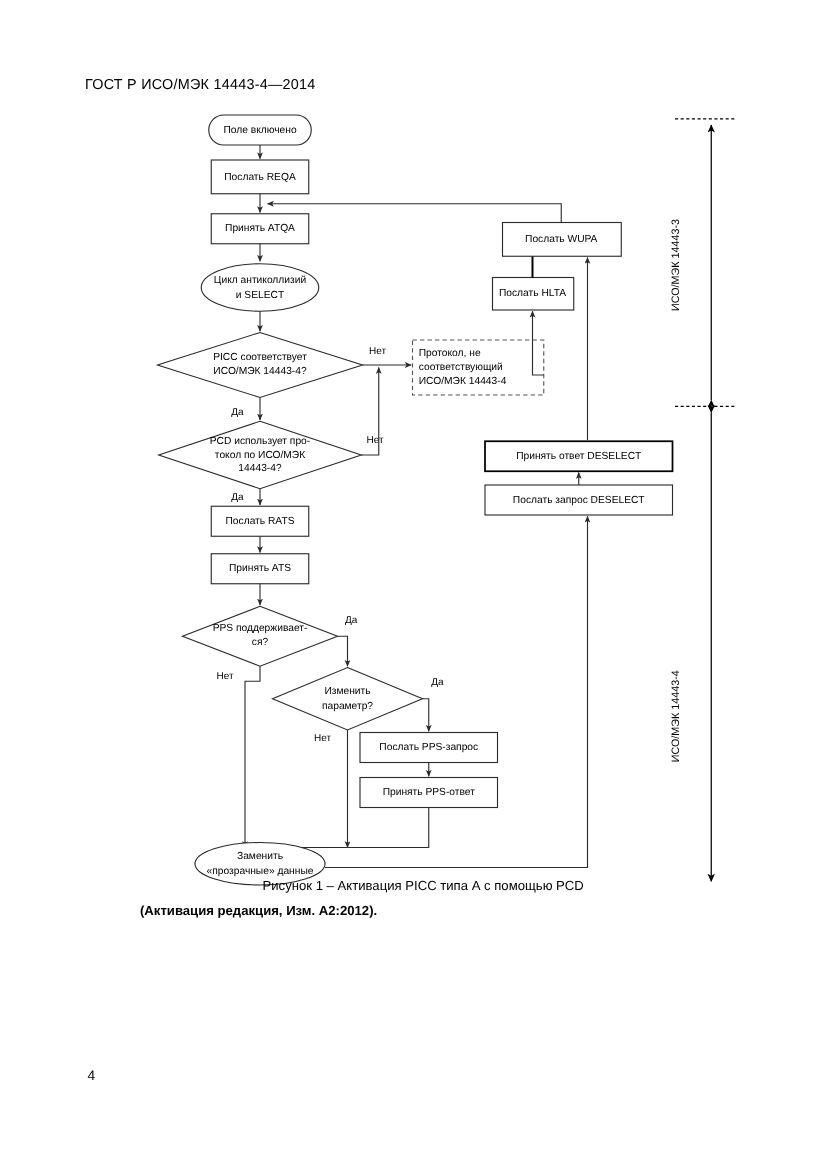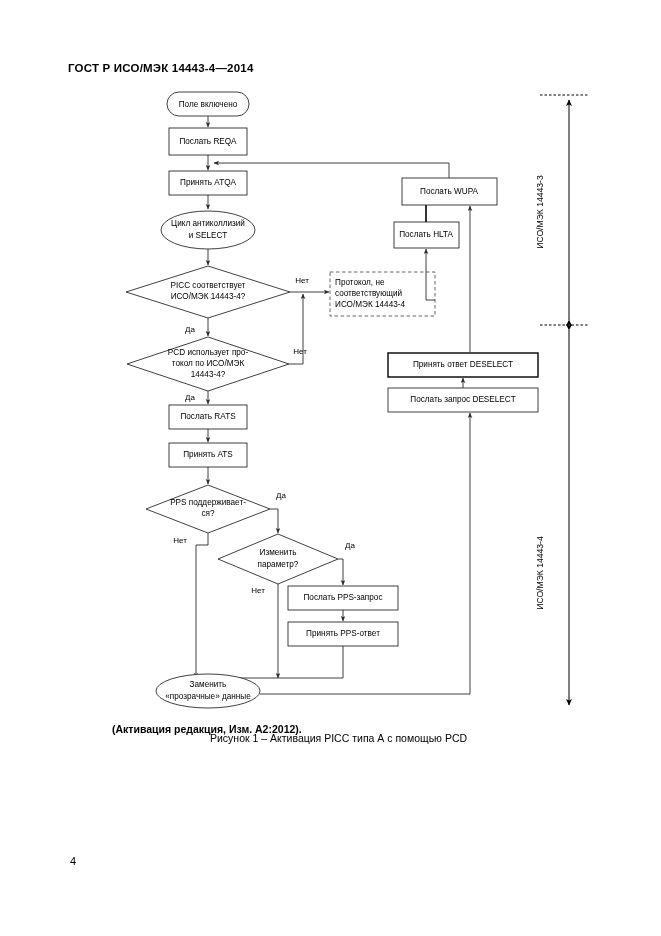--- a/index.html
+++ b/index.html
@@ -19,42 +19,42 @@
     position: absolute;
     left: 0; top: 0;
     width: 661px;
     height: 936px;
   }
   #doc-header {
     position: absolute;
     left: 68px;
     top: 62px;
     font-size: 11.5px;
-    font-weight: bold;
+    font-weight: normal;
     letter-spacing: 0.2px;
     white-space: nowrap;
   }
   #page-number {
     position: absolute;
     left: 70px;
     top: 855px;
     font-size: 11px;
   }
   #caption-revision {
     position: absolute;
     left: 112px;
     top: 723px;
     font-size: 10.5px;
     font-weight: bold;
     white-space: nowrap;
   }
   #caption-figure {
     position: absolute;
     left: 210px;
-    top: 732px;
+    top: 703px;
     font-size: 10.5px;
     white-space: nowrap;
   }
   svg#flow {
     position: absolute;
     left: 0;
     top: 0;
     width: 661px;
     height: 936px;
   }

